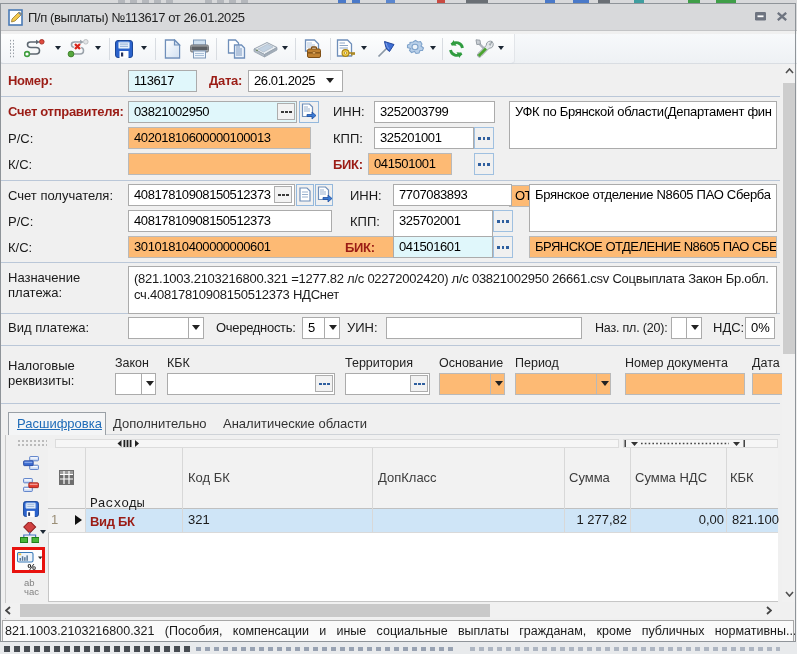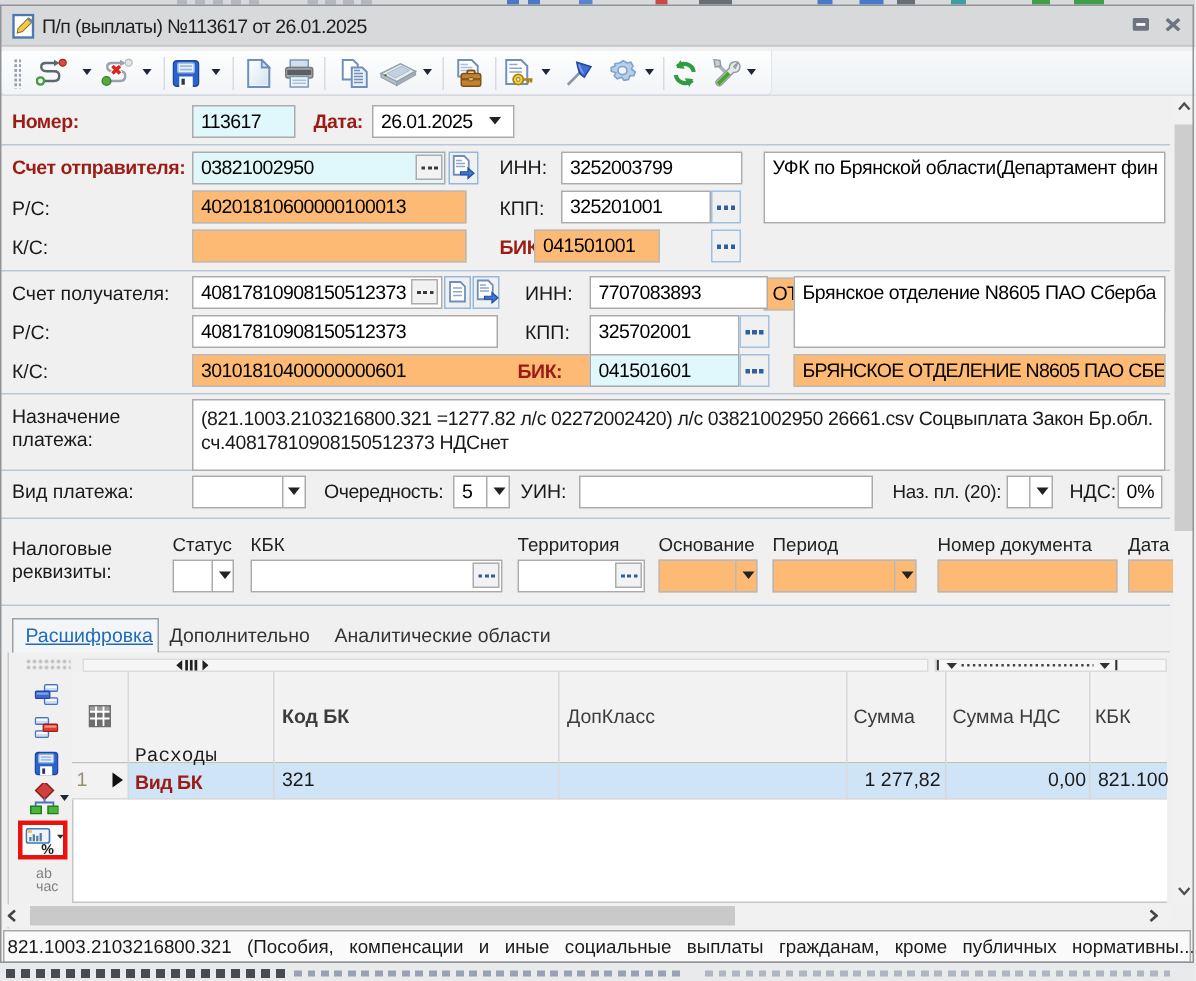--- a/index.html
+++ b/index.html
@@ -78,21 +78,21 @@
 <div class="lbl" style="left:333px;top:104px;">ИНН:</div>
 <div class="fld" style="left:374px;top:101px;width:121px;height:22px;">
     <span class="ls4">3252003799</span>
   </div>
 <div class="lbl" style="left:333px;top:131px;">КПП:</div>
 <div class="fld" style="left:374px;top:127px;width:100px;height:22px;">
     <span class="ls4">325201001</span>
   </div>
 <div class="dots" style="left:474px;top:127px;width:20px;height:22px;"></div>
 <div class="lbl red" style="left:333px;top:157px;">БИК:</div>
-<div class="fld gray" style="left:356px;top:153px;width:84px;height:22px;">
+<div class="fld gray" style="left:368px;top:153px;width:84px;height:22px;">
     <span class="ls4">041501001</span>
   </div>
 <div class="dots" style="left:474px;top:153px;width:20px;height:22px;"></div>
 
 <div class="fld" style="left:509px;top:101px;width:268px;height:48px;">
     <span style="letter-spacing:-0.3px;">УФК по Брянской области(Департамент фин</span>
   </div>
 <div class="fld gray" style="left:509px;top:153px;width:268px;height:22px;margin-top:32px;">
     <span class="ls5">ОТДЕЛЕНИЕ БРЯНСК Г.БРЯНСК</span>
   </div>
@@ -164,21 +164,21 @@
 <div class="lbl" style="left:595px;top:321px;font-size:12.5px;letter-spacing:-0.2px;">Наз. пл. (20):</div>
 <div class="fld" style="left:671px;top:317px;width:31px;height:22px;"></div>
 <div class="abs" style="left:686px;top:318px;width:1px;height:20px;background:#ababab;"></div>
 <div class="cmbarr" style="left:691px;top:325px;"></div>
 <div class="lbl" style="left:713px;top:320px;">НДС:</div>
 <div class="fld" style="left:745px;top:317px;width:30px;height:22px;">
     <span>0%</span>
   </div>
 
 <div class="lbl" style="left:8px;top:358px;">Налоговые<br>реквизиты:</div>
-<div class="lbl" style="left:115px;top:356px;font-size:12.5px;color:#222;">Статус</div>
+<div class="lbl" style="left:115px;top:356px;font-size:12.5px;color:#222;">Закон</div>
 <div class="fld" style="left:115px;top:373px;width:41px;height:22px;"></div>
 <div class="abs" style="left:141px;top:374px;width:1px;height:20px;background:#ababab;"></div>
 <div class="cmbarr" style="left:146px;top:381px;"></div>
 <div class="lbl" style="left:167px;top:356px;font-size:12.5px;color:#222;">КБК</div>
 <div class="fld" style="left:167px;top:373px;width:168px;height:22px;"></div>
 <div class="dotsin" style="left:315px;top:375px;width:18px;height:17px;color:#2f5f9f;"></div>
 <div class="lbl" style="left:345px;top:356px;font-size:12.5px;color:#222;">Территория</div>
 <div class="fld" style="left:345px;top:373px;width:85px;height:22px;"></div>
 <div class="dotsin" style="left:410px;top:375px;width:18px;height:17px;color:#2f5f9f;"></div>
 <div class="lbl" style="left:439px;top:356px;font-size:12.5px;color:#222;">Основание</div>
@@ -207,21 +207,21 @@
 <div class="abs" style="left:623px;top:439px;width:155px;height:9px;background:#f6f6f6;border:1px solid #dcdcdc;box-sizing:border-box;"></div>
 
 <div class="abs" style="left:17px;top:439px;width:30px;height:8px;background:radial-gradient(#bbb 1px,transparent 1.2px);background-size:4px 4px;"></div>
 
 <div class="abs" style="left:48px;top:448px;width:730px;height:154px;background:#fff;border:1px solid #c6c6c6;border-right:none;box-sizing:border-box;"></div>
 <div class="abs" style="left:48px;top:448px;width:730px;height:61px;background:#f2f2f2;border-bottom:1px solid #c0c0c0;box-sizing:border-box;"></div>
 <div class="abs" style="left:85px;top:509px;width:693px;height:24px;background:#cfe5f7;"></div>
 <div class="abs" style="left:48px;top:509px;width:37px;height:24px;background:#f2f2f2;border-bottom:1px solid #d9d9d9;box-sizing:border-box;"></div>
 
 <div class="lbl red" style="left:90px;top:470px;margin-top:44px;">Вид БК</div>
-<div class="lbl" style="left:188px;top:470px;color:#3c3c3c;font-weight:bold;">Код БК</div>
+<div class="lbl" style="left:188px;top:470px;color:#3c3c3c;">Код БК</div>
 <div class="lbl" style="left:378px;top:470px;color:#3c3c3c;">ДопКласс</div>
 <div class="lbl" style="left:569px;top:470px;color:#3c3c3c;">Сумма</div>
 <div class="lbl" style="left:635px;top:470px;color:#3c3c3c;">Сумма НДС</div>
 <div class="lbl" style="left:730px;top:470px;color:#3c3c3c;">КБК</div>
 
 <div class="lbl" style="left:51px;top:512px;color:#9a8e76;">1</div>
 <div class="abs" style="left:75px;top:515px;width:0;height:0;border-top:5px solid transparent;border-bottom:5px solid transparent;border-left:7px solid #111;"></div>
 <div class="lbl" style="left:90px;top:496px;font-family:Liberation Mono, monospace;">Расходы</div>
 <div class="lbl" style="left:188px;top:512px;">321</div>
 <div class="lbl" style="left:627px;top:512px;transform:translateX(-100%);">1 277,82</div>

